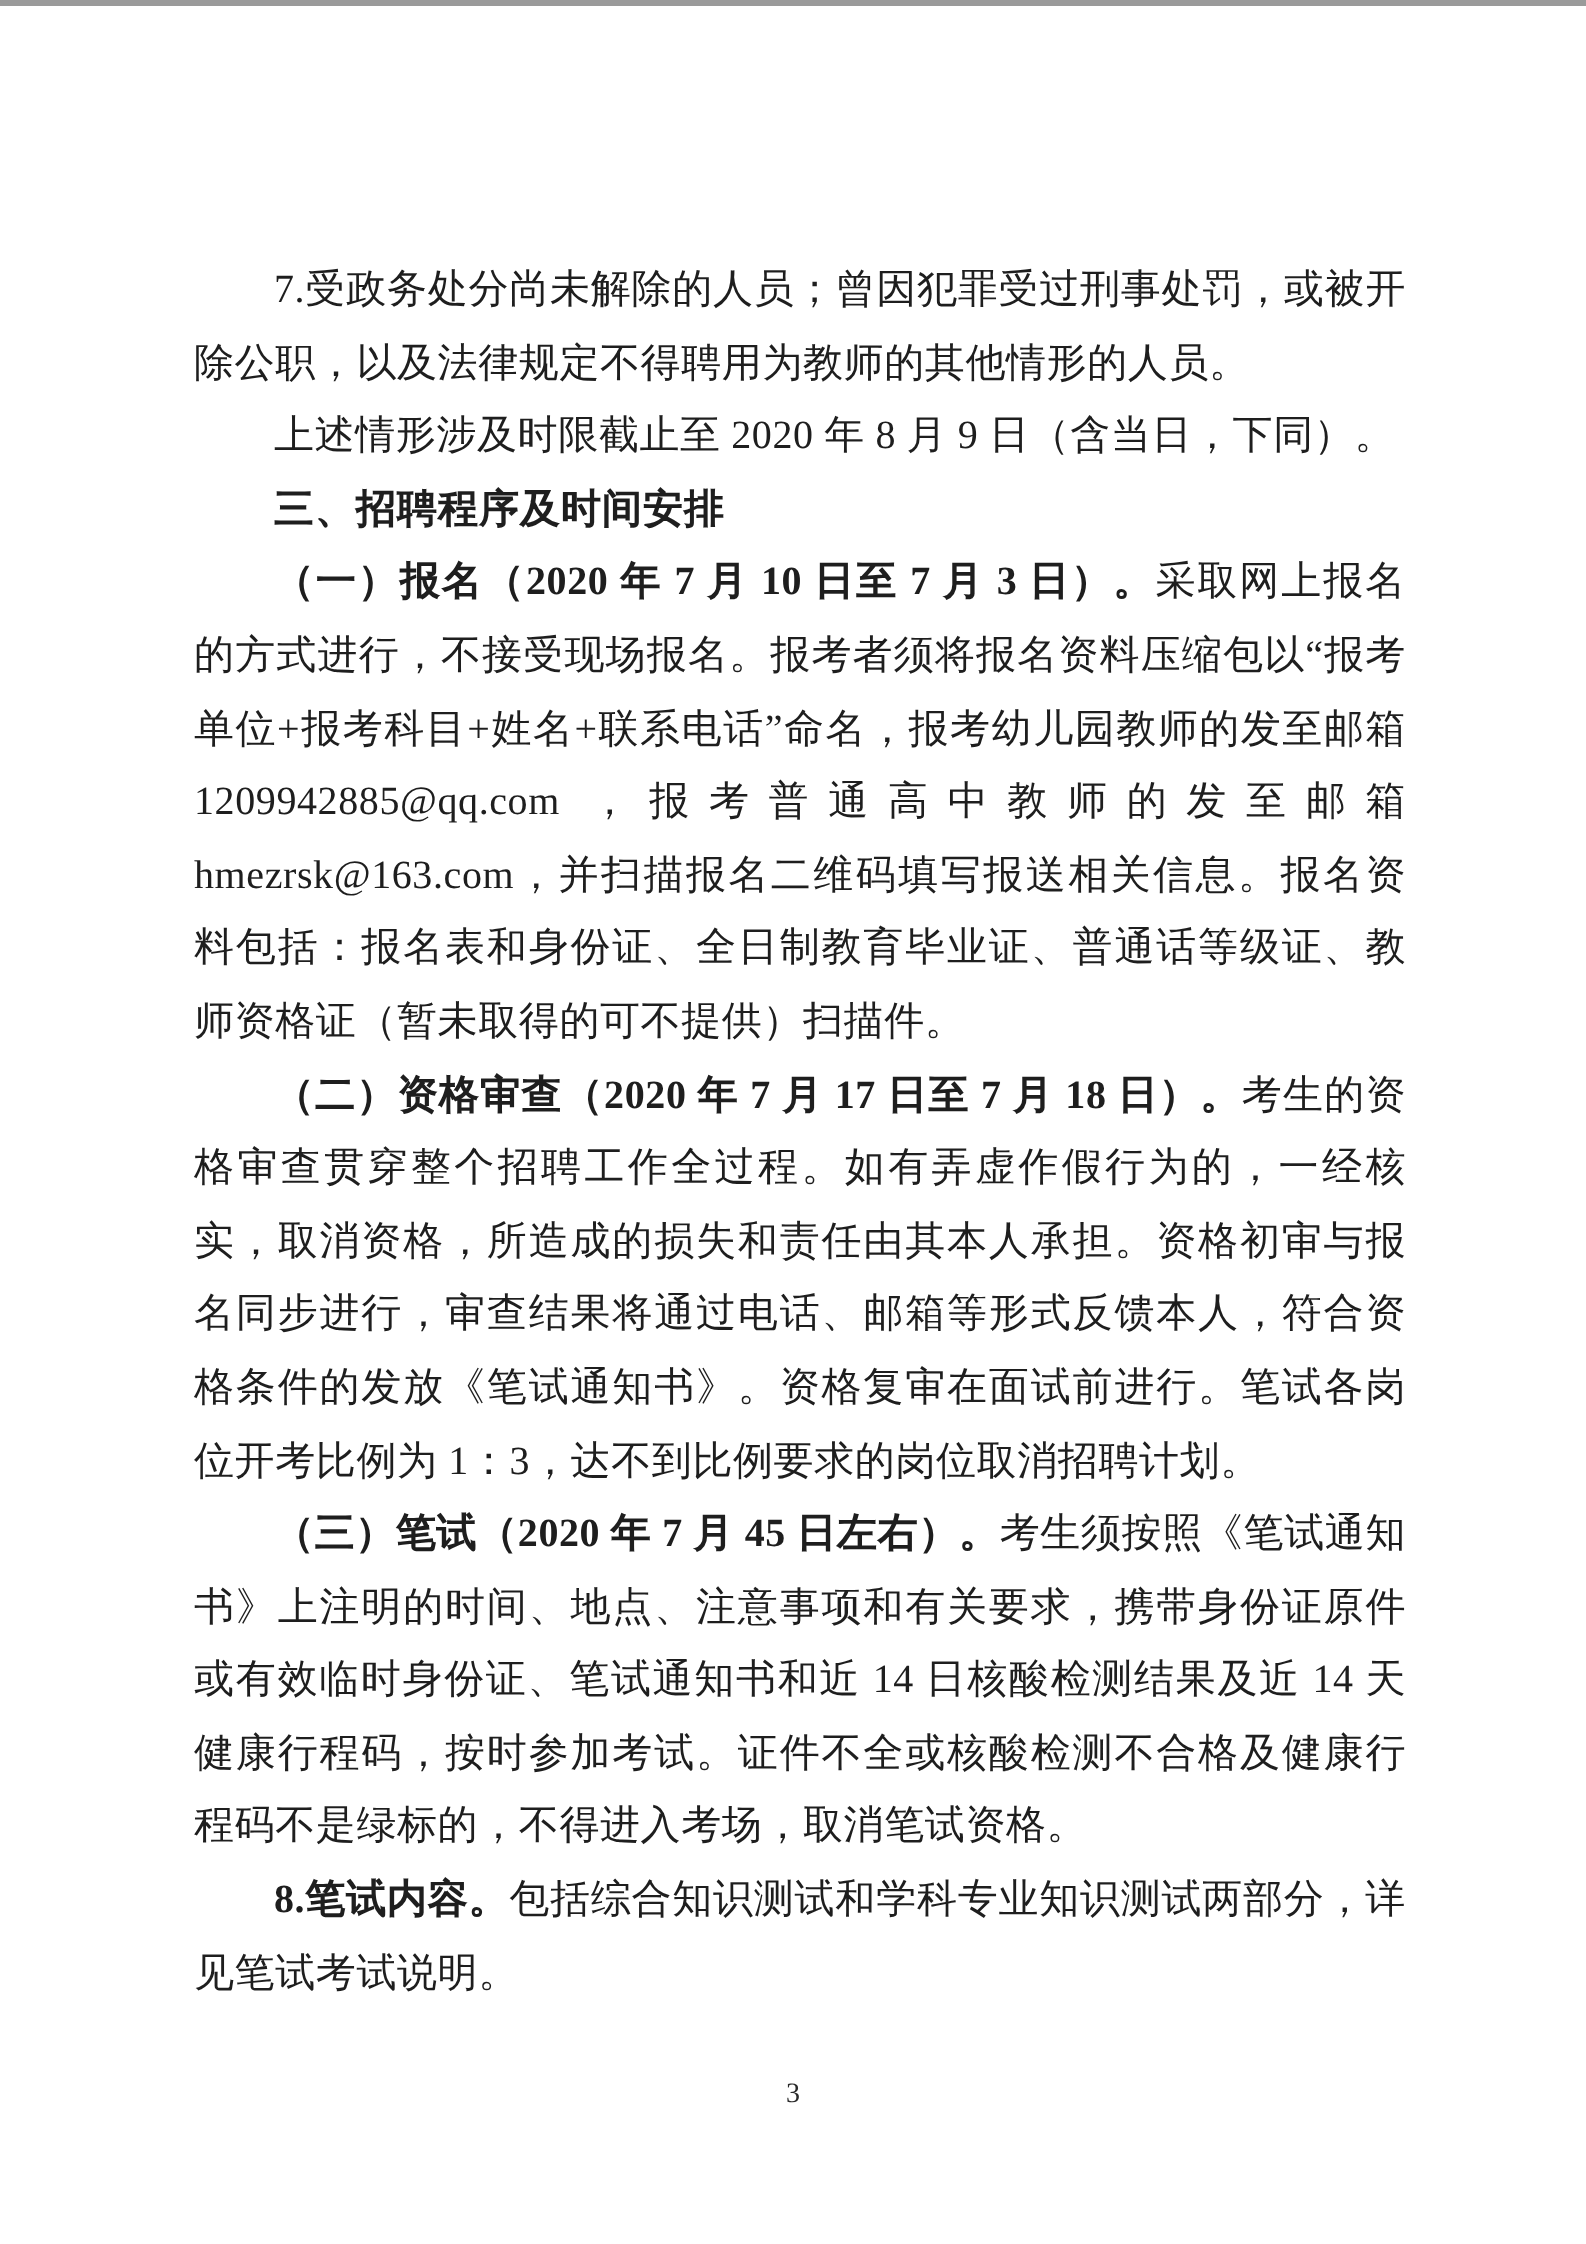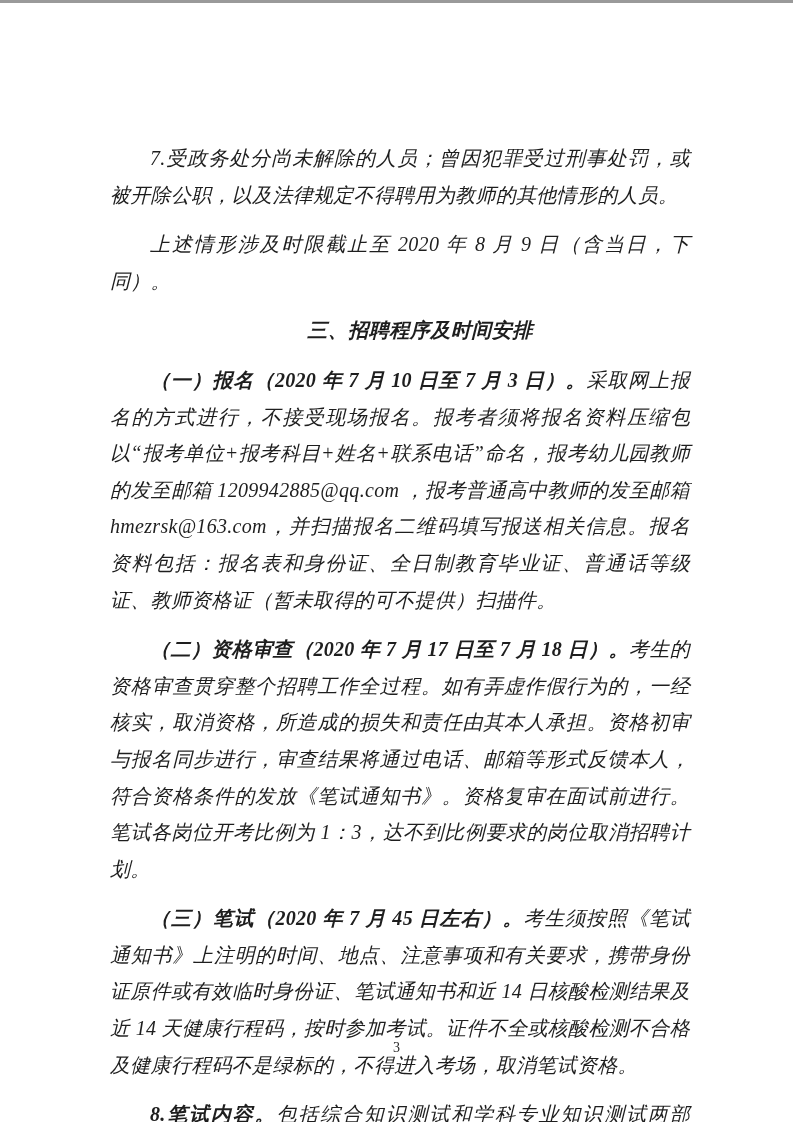--- a/index.html
+++ b/index.html
@@ -15,34 +15,33 @@
     font-family: "Liberation Serif", "DejaVu Serif", serif;
     color: #1e1e1e;
   }
   .doc-body {
     position: absolute;
     left: 97px;
     top: 124px;
     width: 606px;
   }
   p.para {
-    margin: 13px;
+    margin: 0;
     font-size: 20px;
     line-height: 36.6px;
     text-align: justify;
     text-justify: inter-ideograph;
     text-indent: 2em;
     letter-spacing: 0.3px;
     word-break: break-word;
-    font-style: italic;
   }
   p.para.heading {
     font-family: "Liberation Sans", "DejaVu Sans", sans-serif;
     font-weight: bold;
-    text-align: center;
+    text-align: left;
     letter-spacing: 0.5px;
   }
   .seg-bold { font-weight: bold; }
   .page-footer {
     position: absolute;
     left: 0;
     top: 1035px;
     width: 100%;
     text-align: center;
     font-size: 14px;

